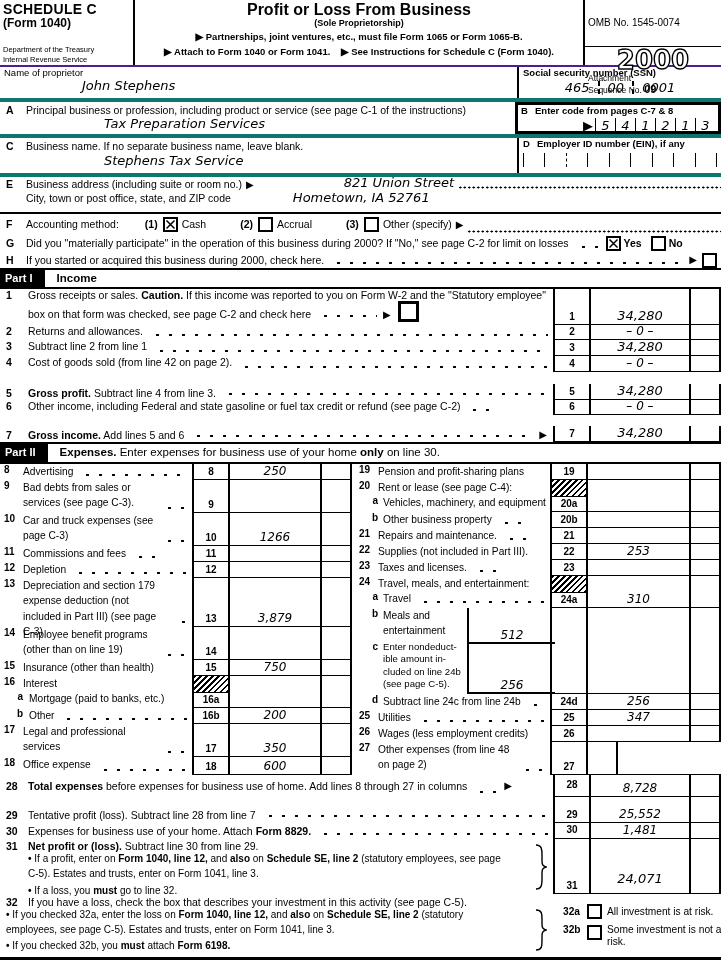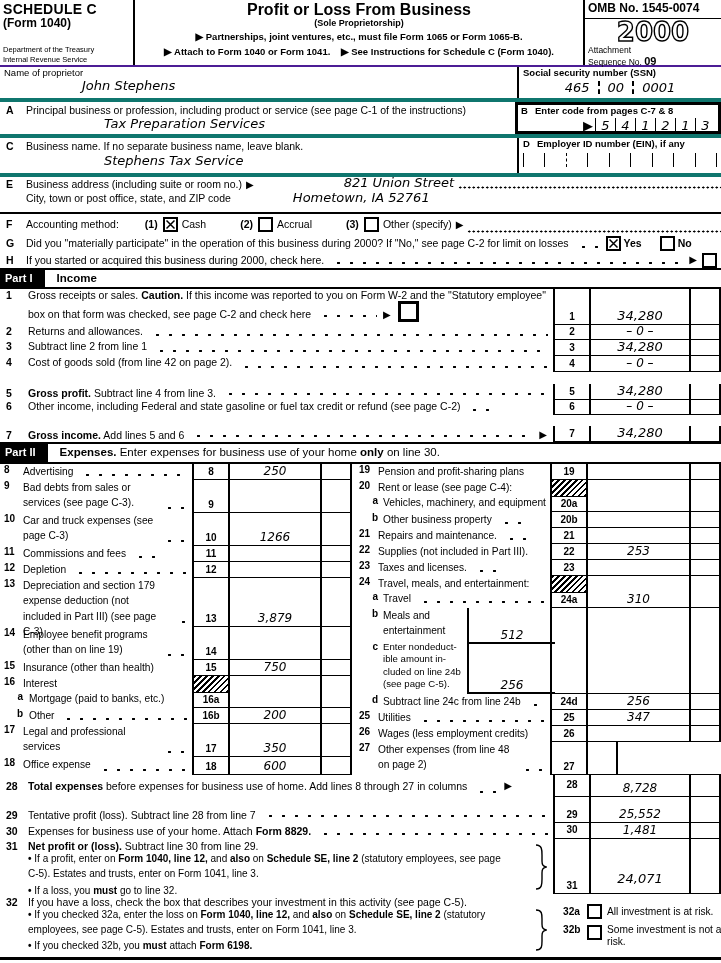--- a/index.html
+++ b/index.html
@@ -28,21 +28,21 @@
   .hl{width:127px;border-right:2px solid #000;padding:1px 3px;display:flex;flex-direction:column}
   .hl .t1{font-size:14px;font-weight:bold;letter-spacing:.3px}
   .hl .t2{font-size:12px;font-weight:bold}
   .hl .t3{font-size:7.5px;margin-top:auto;line-height:1.25}
   .hc{flex:1;text-align:center;padding-top:1px}
   .hc .title{font-size:16px;font-weight:bold}
   .hc .sub{font-size:9px;font-weight:bold;margin-top:-1px}
   .hc .n1{font-size:9.5px;font-weight:bold;margin-top:3px}
   .hc .n2{font-size:9.5px;font-weight:bold;margin-top:4px}
   .hr2{width:136px;border-left:2px solid #000;display:flex;flex-direction:column}
-  .omb{font-size:12px;font-weight:bold;padding:2px 3px;border-bottom:1.5px solid #000}
+  .omb{font-size:10px;font-weight:normal;padding:17px 3px;border-bottom:1.5px solid #000}
   .yearwrap{text-align:center;margin-top:-2px;height:28px}
   .att{font-size:8.5px;padding:0 3px;line-height:1.25}
   .att .seq{font-size:8.5px}
   .att .seqno{font-size:11px;font-weight:bold}
   
   .idrow{display:flex;border-bottom:4px solid #0f766e}
   .idleft{flex:1;padding:1px 4px;position:relative}
   .idright{width:194px;border-left:2px solid #000;flex:none;padding:1px 4px}
   .slab{font-size:9.5px}
   .letter{font-weight:bold;width:20px;flex:none;padding-left:2px}
@@ -259,21 +259,21 @@
 
   <div class="r" style="height:17px;align-items:center;padding-left:4px">
     <span class="letter">G</span>
     <span>Did you "materially participate" in the operation of this business during 2000? If "No," see page C-2 for limit on losses</span>
     <span class="dots short"></span>
     <span class="cb">
       <svg viewBox="0 0 11 11">
           <path d="M1.5 1.5 L9.5 9.5 M9.5 1.5 L1.5 9.5" stroke="#000" stroke-width="1.5" fill="none"></path>
         </svg>
     </span>
-    <span class="b" style="margin:0 18px 0 3px">Yes</span>
+    <span class="b" style="margin:0 9px 0 3px">Yes</span>
     <span class="cb"></span>
     <span class="b" style="margin:0 2px 0 3px">No</span>
   </div>
 
   <div class="r" style="height:16px;align-items:center;padding-left:4px">
     <span class="letter">H</span>
     <span>If you started or acquired this business during 2000, check here.</span>
     <span class="dots"></span>
     <span class="arr">▶</span>
     <span class="cb" style="margin:0 4px 0 5px"></span>
@@ -786,21 +786,21 @@
         <div class="cents"></div>
       </div>
   </div>
 
   <div class="trow" style="height:63px">
     <div class="tlab" style="display:block;padding-top:2px">
       <div class="r">
           <span class="mn">32</span>
         <span>If you have a loss, check the box that describes your investment in this activity (see page C-5).</span>
         </div>
-      <div class="bullets" style="margin-left:22px;width:480px">
+      <div class="bullets" style="width:480px">
         <div>
           <span class="b">•</span>
           <span>If you checked 32a, enter the loss on </span><span class="b">Form 1040, line 12,</span><span> and </span><span class="b">also</span><span> on </span><span class="b">Schedule SE, line 2</span><span> (statutory employees, see page C-5). Estates and trusts, enter on Form 1041, line 3.</span>
         </div>
         <div style="margin-top:2px">
           <span class="b">•</span>
           <span>If you checked 32b, you </span><span class="b">must</span><span> attach </span><span class="b">Form 6198.</span>
         </div>
       </div>
       <svg class="brace" style="top:14px" width="14" height="44" viewBox="0 0 14 44">

